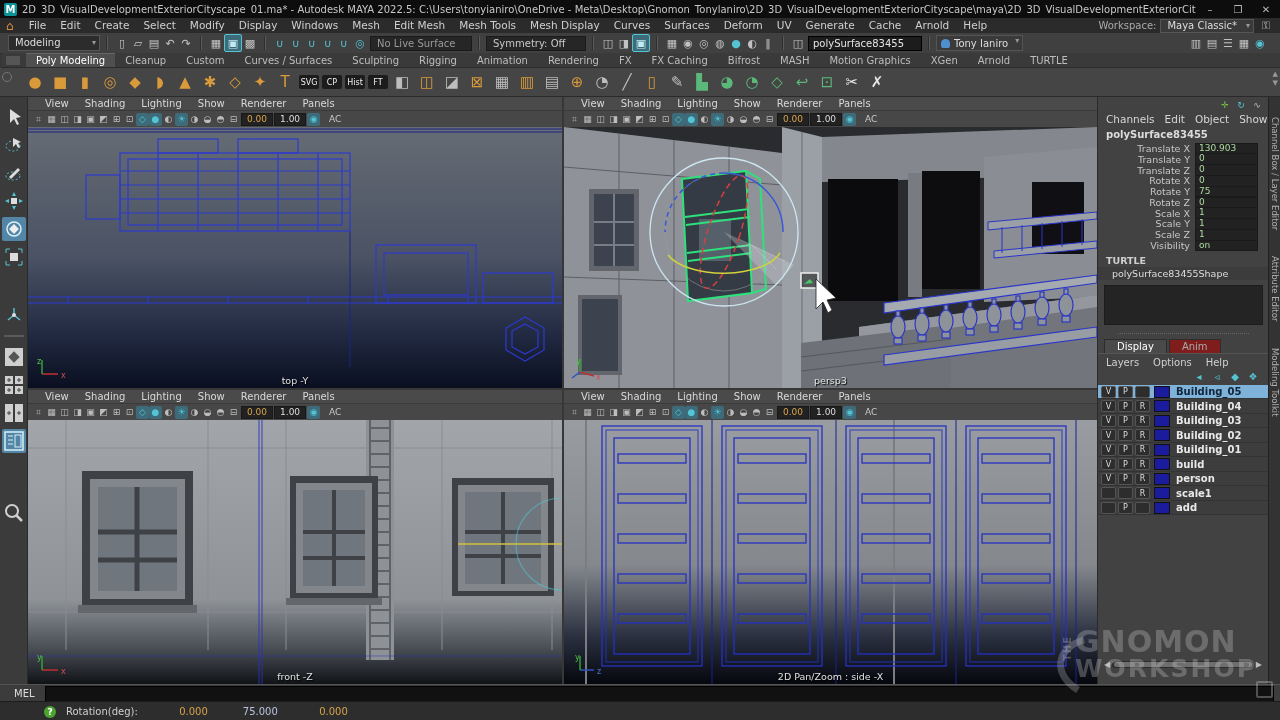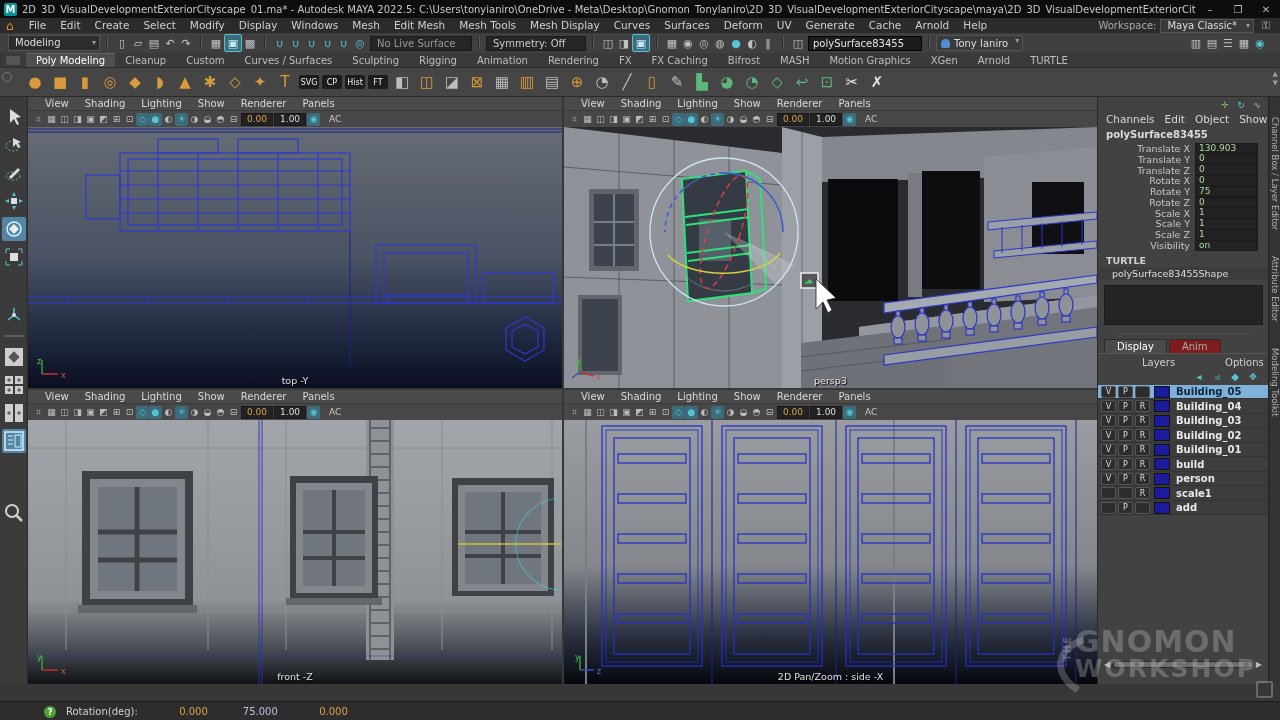--- a/index.html
+++ b/index.html
@@ -79,21 +79,21 @@
   .attr-name{width:92px;text-align:right;font-size:9.5px;color:#c6c6c6;padding-right:5px;}
   .attr-value{width:58px;background:#222;border:1px solid #1a1a1a;height:9.5px;line-height:9.5px;font-size:9px;color:#aed9a0;padding-left:3px;}
   #shapes-label{font-size:9.5px;font-weight:bold;color:#cfcfcf;padding:4px 0 1px 8px;}
   #shape-name{font-size:9.5px;color:#ddd;background:#3c3c3c;padding:1px 0 1px 14px;}
   #cb-empty{margin:5px 6px 0 6px;height:38px;background:#242424;border:1px solid #1c1c1c;}
   #cb-dots{height:6px;border-bottom:1px dotted #666;margin:2px 20px;}
   #layer-tabs{display:flex;gap:2px;padding:3px 0 0 6px;}
   .layer-tab{font-size:10px;padding:1px 12px;color:#a9a9a9;background:#7f1d1d;border:1px solid #2d2d2d;border-bottom:none;}
   .layer-tab.active{color:#fff;background:#4a4a4a;}
   #layer-menus{display:flex;padding:3px 0 2px 8px;border-top:1px solid #555;}
-  .layer-menu-item{font-size:10px;color:#d0d0d0;padding-right:14px;margin-left:36px;}
+  .layer-menu-item{font-size:10px;color:#d0d0d0;padding-right:14px;}
   #layer-icons{display:flex;justify-content:flex-end;gap:6px;padding:1px 10px 2px 0;}
   #layer-icons .icon{width:12px;height:12px;font-size:10px;color:#54c3d4;}
   .layer-row{display:flex;align-items:center;height:13.5px;gap:2px;padding-left:3px;background:#3d3d3d;border-bottom:1px solid #333;}
   .layer-row.selected{background:#7fb2d9;}
   .lbox{width:13px;height:10px;background:#2d2d2d;border:1px solid #555;font-size:8px;color:#ddd;display:flex;align-items:center;justify-content:center;border-radius:2px;}
   .lswatch{width:14px;height:10px;background:#1b1b9e;border:1px solid #111;margin:0 2px;}
   .lname{font-size:10px;font-weight:bold;color:#e8e8e8;padding-left:2px;}
   .layer-row.selected .lname{color:#10243a;}
   #layer-scroll{position:absolute;left:6px;bottom:14px;width:158px;height:11px;display:flex;align-items:center;gap:2px;}
   #layer-scroll .arrow{color:#bbb;font-size:8px;}
@@ -915,20 +915,24 @@
       <span class="arrow">▶</span>
     </div>
   </div>
 
   <div id="sidestrip" class="abs">
       <span class="strip-label">Channel Box / Layer Editor</span>
       <span class="strip-label">Attribute Editor</span>
       <span class="strip-label">Modeling Toolkit</span>
     </div>
 
+  <div id="melbar" class="abs">
+    <span id="mel-label">MEL</span>
+    <input id="mel-input" value="" style="">
+  </div>
 
   <div id="helpline" class="abs">
     <span id="help-icon">?</span>
     <span id="rotation-label">Rotation(deg):</span>
     <span class="row">
         <span class="rot-value amber">0.000</span>
         <span class="rot-value blue">75.000</span>
         <span class="rot-value amber">0.000</span>
       </span>
   </div>

